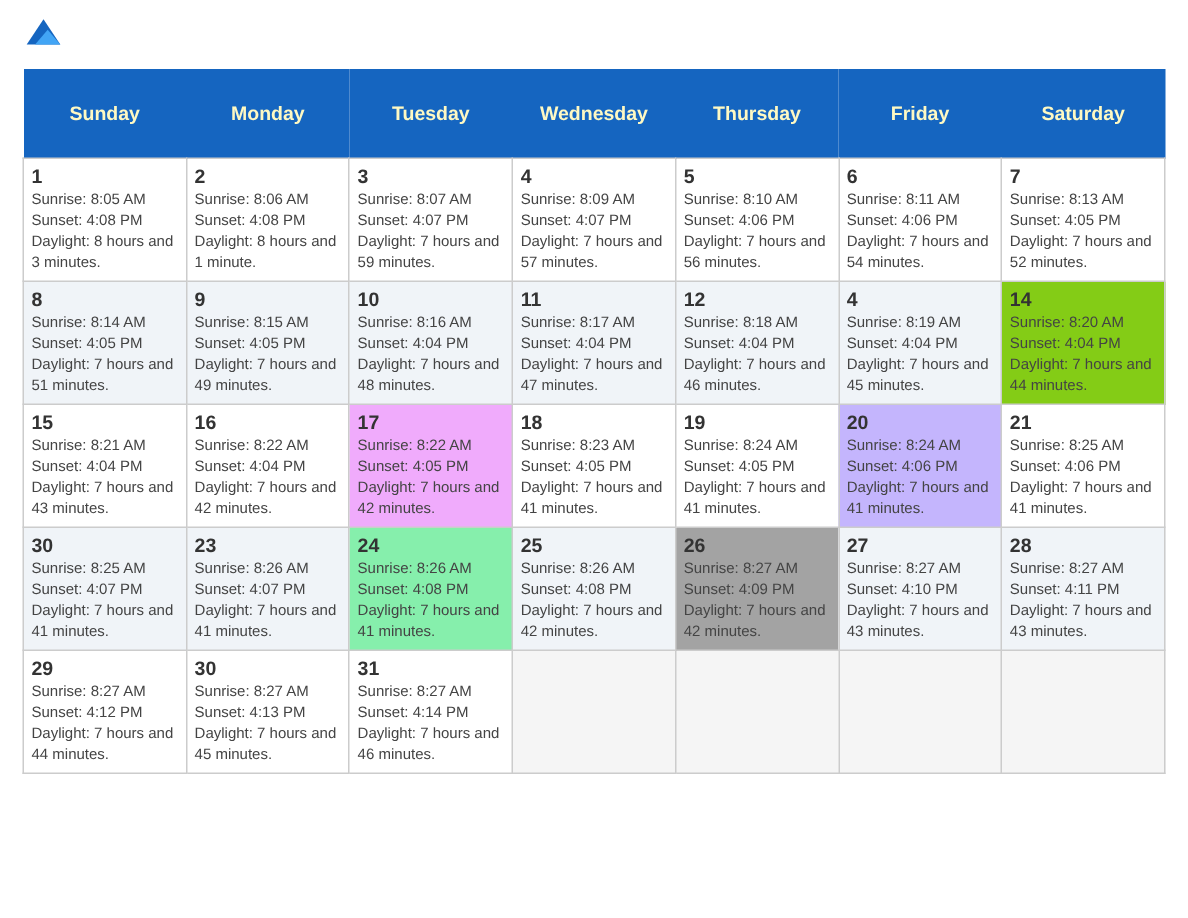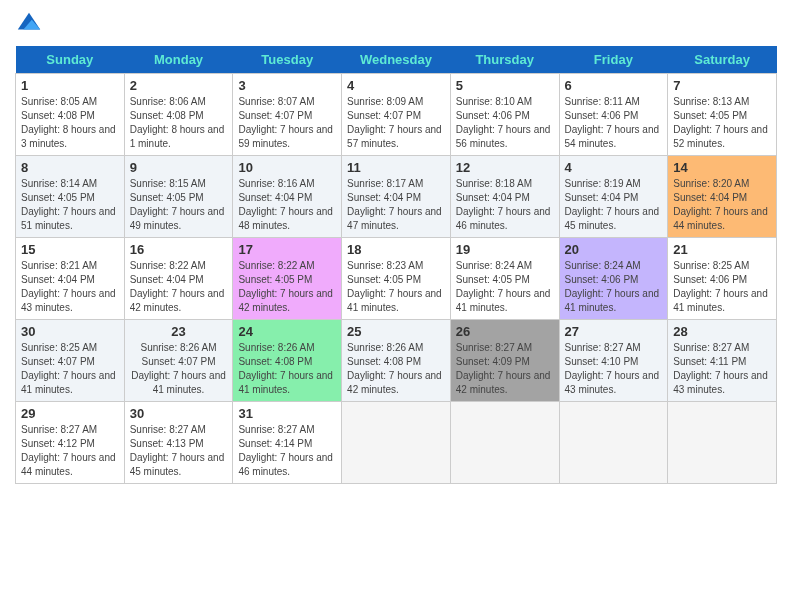--- a/index.html
+++ b/index.html
@@ -52,23 +52,23 @@
       font-size: 14px;
       color: #555;
     }
     table {
       width: 100%;
       border-collapse: collapse;
       table-layout: fixed;
     }
     .day-header {
       background-color: #1565c0;
-      color: #5eead4;
+      color: #fef9c3;
       text-align: center;
-      padding: 6px 2px;
+      padding: 22px 2px;
       font-size: 13px;
       font-weight: bold;
       margin-top: 36px;
     }
     td {
       border: 1px solid #ccc;
       vertical-align: top;
       padding: 4px 5px;
       font-size: 10.5px;
       color: #333;
@@ -176,21 +176,21 @@
           <div class="cell-content">Sunrise: 8:17 AM<br>Sunset: 4:04 PM<br>Daylight: 7 hours and 47 minutes.</div>
         </td>
         <td style="background: rgb(240, 244, 248);">
           <span class="day-num">12</span>
           <div class="cell-content">Sunrise: 8:18 AM<br>Sunset: 4:04 PM<br>Daylight: 7 hours and 46 minutes.</div>
         </td>
         <td style="background: rgb(240, 244, 248);">
           <span class="day-num">4</span>
           <div class="cell-content">Sunrise: 8:19 AM<br>Sunset: 4:04 PM<br>Daylight: 7 hours and 45 minutes.</div>
         </td>
-        <td style="background: #fdba74;">
+        <td style="background: #84cc16;">
           <span class="day-num">14</span>
           <div class="cell-content">Sunrise: 8:20 AM<br>Sunset: 4:04 PM<br>Daylight: 7 hours and 44 minutes.</div>
         </td>
       </tr>
       <tr>
         <td style="background: rgb(255, 255, 255);">
           <span class="day-num">15</span>
           <div class="cell-content">Sunrise: 8:21 AM<br>Sunset: 4:04 PM<br>Daylight: 7 hours and 43 minutes.</div>
         </td>
         <td style="background: rgb(255, 255, 255);">
@@ -216,21 +216,21 @@
         <td style="background: rgb(255, 255, 255);">
           <span class="day-num">21</span>
           <div class="cell-content">Sunrise: 8:25 AM<br>Sunset: 4:06 PM<br>Daylight: 7 hours and 41 minutes.</div>
         </td>
       </tr>
       <tr>
         <td style="background: rgb(240, 244, 248);">
           <span class="day-num">30</span>
           <div class="cell-content">Sunrise: 8:25 AM<br>Sunset: 4:07 PM<br>Daylight: 7 hours and 41 minutes.</div>
         </td>
-        <td style="background: rgb(240, 244, 248); text-align: center;">
+        <td style="background: rgb(240, 244, 248);">
           <span class="day-num">23</span>
           <div class="cell-content">Sunrise: 8:26 AM<br>Sunset: 4:07 PM<br>Daylight: 7 hours and 41 minutes.</div>
         </td>
         <td style="background: #86efac;">
           <span class="day-num">24</span>
           <div class="cell-content">Sunrise: 8:26 AM<br>Sunset: 4:08 PM<br>Daylight: 7 hours and 41 minutes.</div>
         </td>
         <td style="background: rgb(240, 244, 248);">
           <span class="day-num">25</span>
           <div class="cell-content">Sunrise: 8:26 AM<br>Sunset: 4:08 PM<br>Daylight: 7 hours and 42 minutes.</div>

